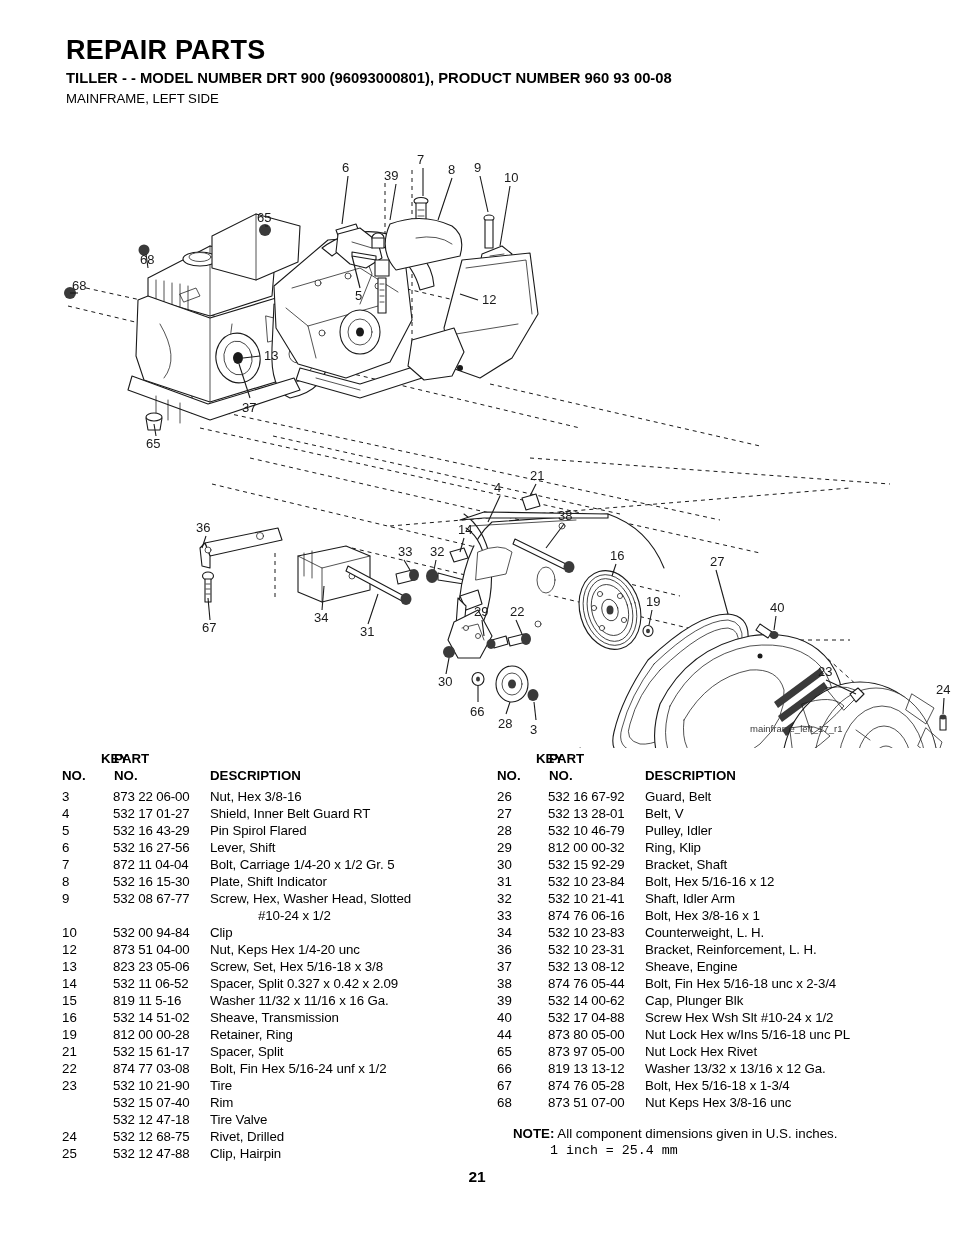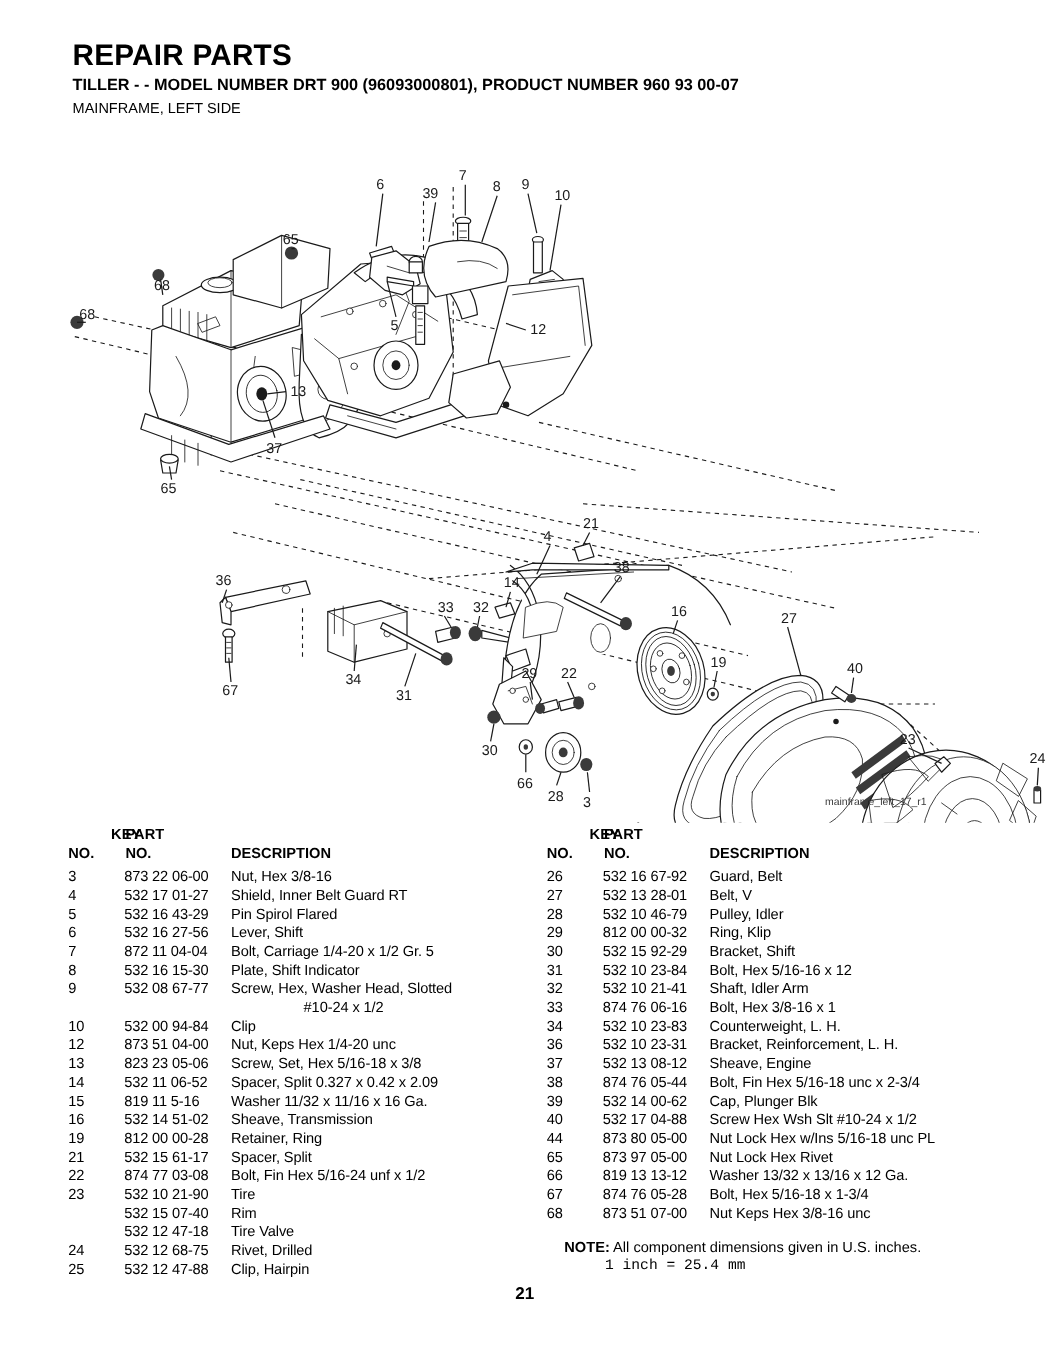--- a/index.html
+++ b/index.html
@@ -115,21 +115,21 @@
   .thead .h3 { position: absolute; left: 148px; top: 17px; }
 
   .row {
     position: relative;
     height: 17.0px;
     white-space: nowrap;
   }
   .row .key  { position: absolute; left: 0px;   top: 0px; }
   .row .pn   { position: absolute; left: 51px;  top: 0px; letter-spacing: -0.15px; }
   .row .desc { position: absolute; left: 148px; top: 0px; letter-spacing: -0.1px; }
-  .row.cont .desc { left: 196px; margin-left: 18px; }
+  .row.cont .desc { left: 196px; }
 
   #note {
     position: absolute;
     left: 497px;
     top: 1125px;
     width: 450px;
     font-size: 13.3px;
     line-height: 17.0px;
   }
   #note .nlbl { font-weight: bold; padding-left: 16px; }
@@ -143,21 +143,21 @@
     text-align: center;
     font-size: 15.5px;
     font-weight: bold;
   }
 </style>
 </head>
 <body>
 
 <div id="header">
   <h1 id="title">REPAIR PARTS</h1>
-  <div id="subtitle">TILLER - - MODEL NUMBER DRT 900 (96093000801), PRODUCT NUMBER 960 93 00-07</div>
+  <div id="subtitle">TILLER - - MODEL NUMBER DRT 900 (96093000801), PRODUCT NUMBER 960 93 00-08</div>
   <div id="section">MAINFRAME, LEFT SIDE</div>
 </div>
 
 <div id="diagram">
 <svg width="894" height="620" viewBox="0 0 894 620" xmlns="http://www.w3.org/2000/svg">
 
   <path class="dash" d="M8 178 L520 300"></path>
   <path class="dash" d="M26 160 L300 220"></path>
   <path class="dash" d="M88 268 L660 392"></path>
   <path class="dash" d="M140 300 L700 425"></path>
@@ -668,21 +668,21 @@
         <span class="desc">Pulley, Idler</span>
       </div>
       <div class="row">
         <span class="key">29</span>
         <span class="pn">812 00 00-32</span>
         <span class="desc">Ring, Klip</span>
       </div>
       <div class="row">
         <span class="key">30</span>
         <span class="pn">532 15 92-29</span>
-        <span class="desc">Bracket, Shift</span>
+        <span class="desc">Bracket, Shaft</span>
       </div>
       <div class="row">
         <span class="key">31</span>
         <span class="pn">532 10 23-84</span>
         <span class="desc">Bolt, Hex  5/16-16 x 12</span>
       </div>
       <div class="row">
         <span class="key">32</span>
         <span class="pn">532 10 21-41</span>
         <span class="desc">Shaft, Idler Arm</span>

